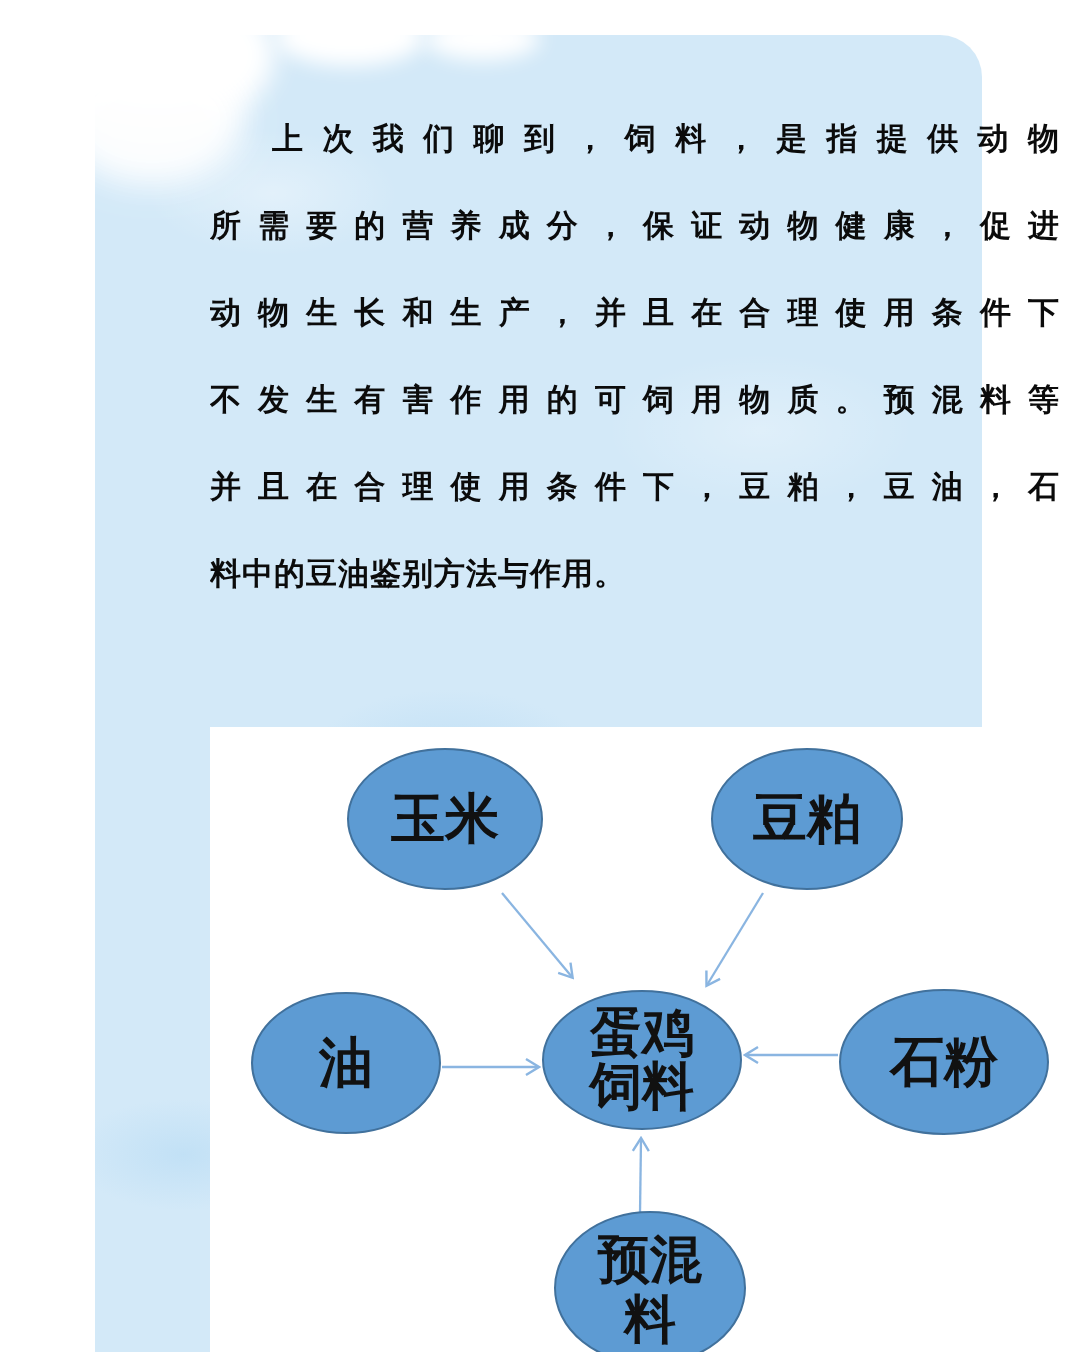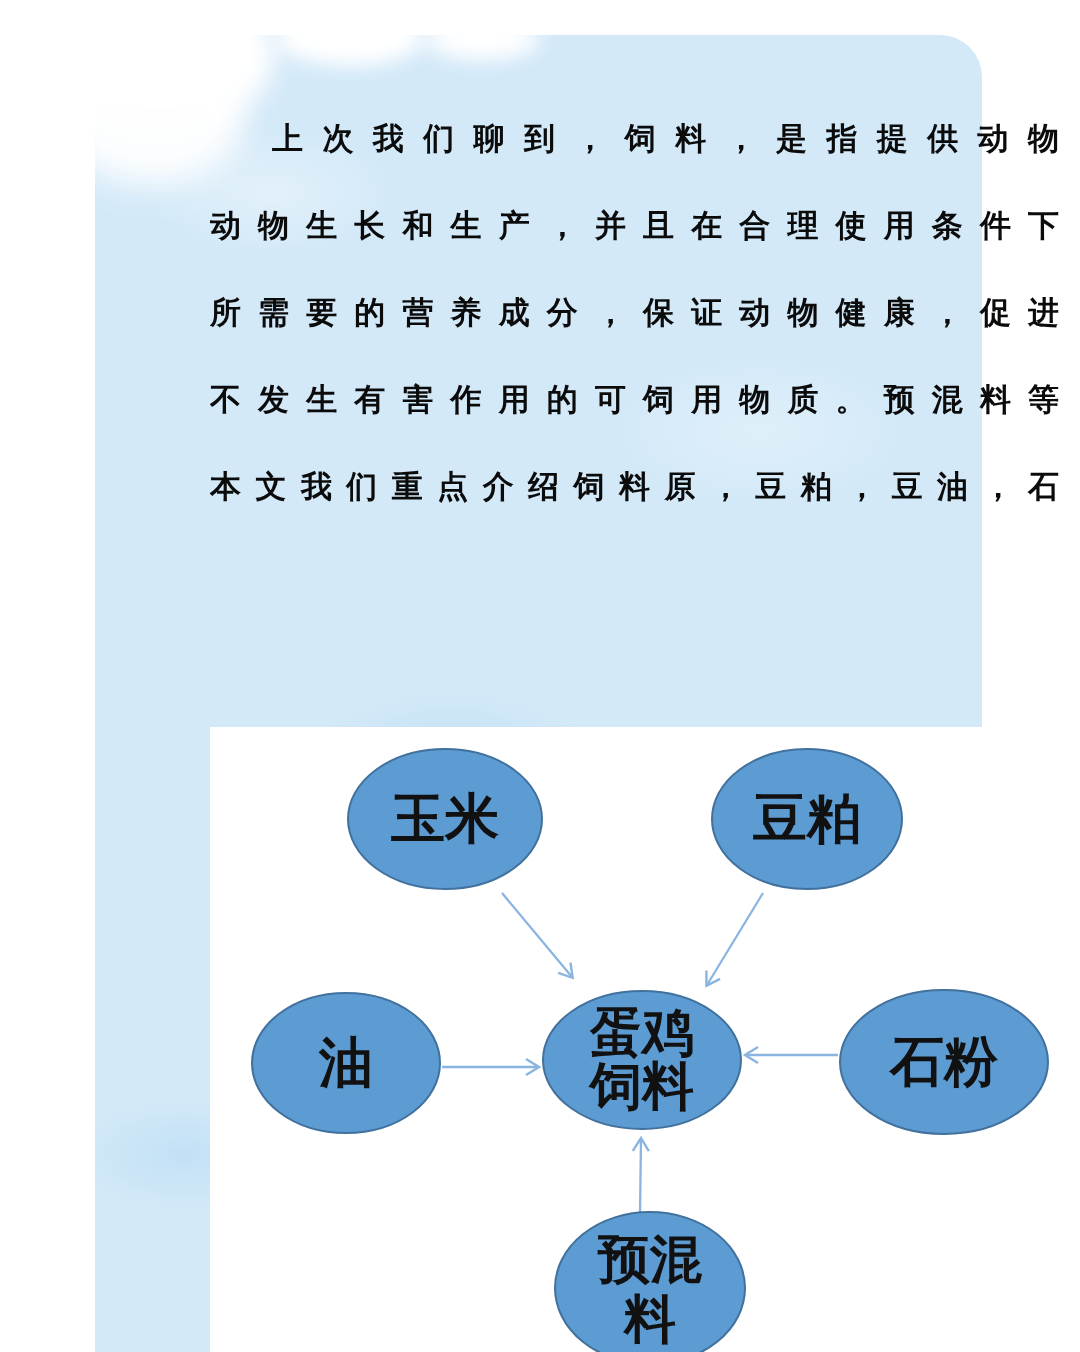--- a/index.html
+++ b/index.html
@@ -67,24 +67,25 @@
   .node-label.two-line { font-size: 52px; }
   .edge { stroke-width: 2.3; fill: none; }
 </style>
 </head>
 <body>
 
 <div class="panel">
 
   <div class="paragraph">
     <div class="line first">上次我们聊到，饲料，是指提供动物</div>
+    <div class="line">所需要的营养成分，保证动物健康，促进</div>
     <div class="line">动物生长和生产，并且在合理使用条件下</div>
-    <div class="line">所需要的营养成分，保证动物健康，促进</div>
     <div class="line">不发生有害作用的可饲用物质。预混料等</div>
-    <div class="line">本文我们重点介绍饲料原，豆粕，豆油，石</div>
+    <div class="line">并且在合理使用条件下，豆粕，豆油，石</div>
+    <div class="line last">料中的豆油鉴别方法与作用。</div>
   </div>
 
   <div class="diagram-box">
     <svg width="850" height="636" viewBox="0 0 850 636">
       <defs>
         <marker id="arrowhead" markerUnits="userSpaceOnUse" viewBox="-18 -11 20 22" markerWidth="20" markerHeight="22" refX="-1" refY="0" orient="auto">
           <path d="M -13 -8 L 0 0 L -13 8" fill="none" stroke-width="2.4" stroke="#8ab5e1"></path>
         </marker>
       </defs>
 

